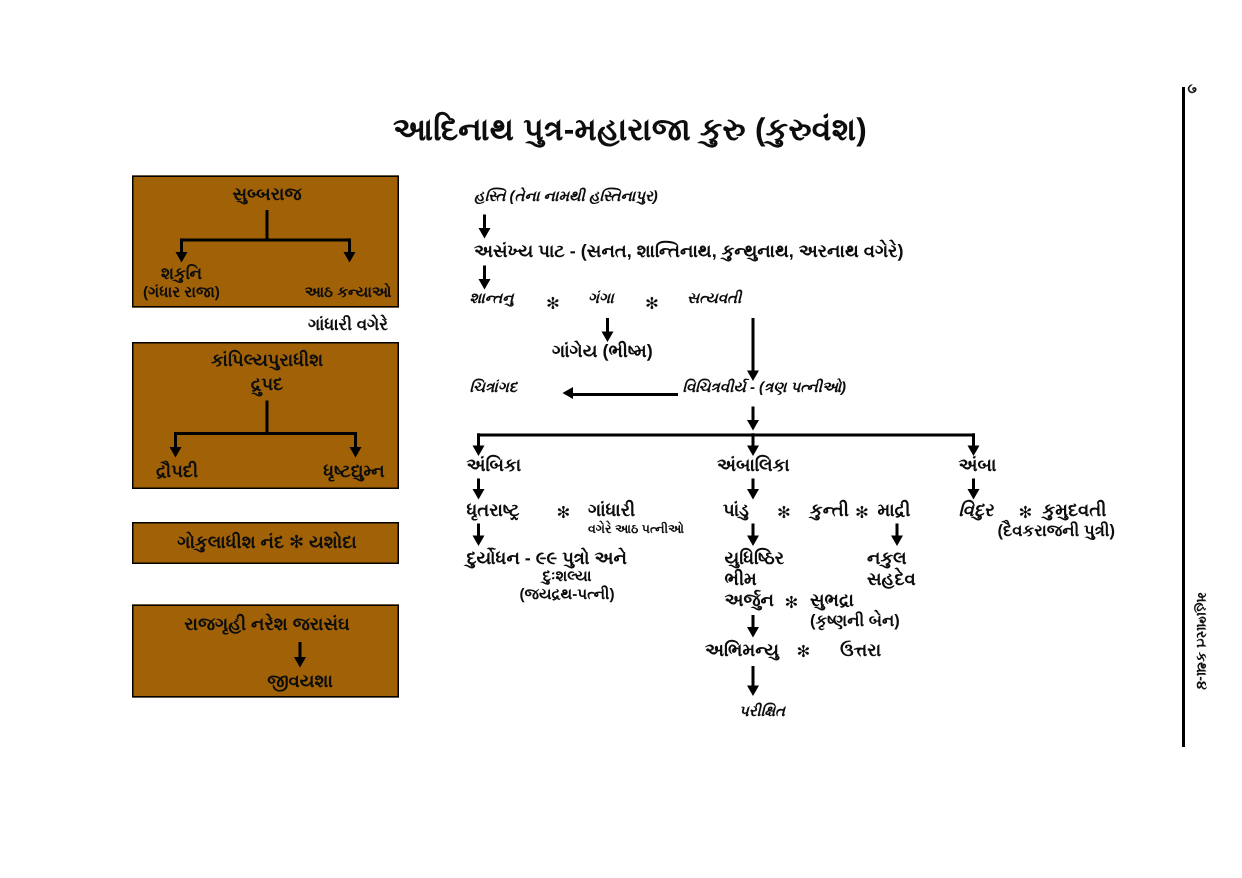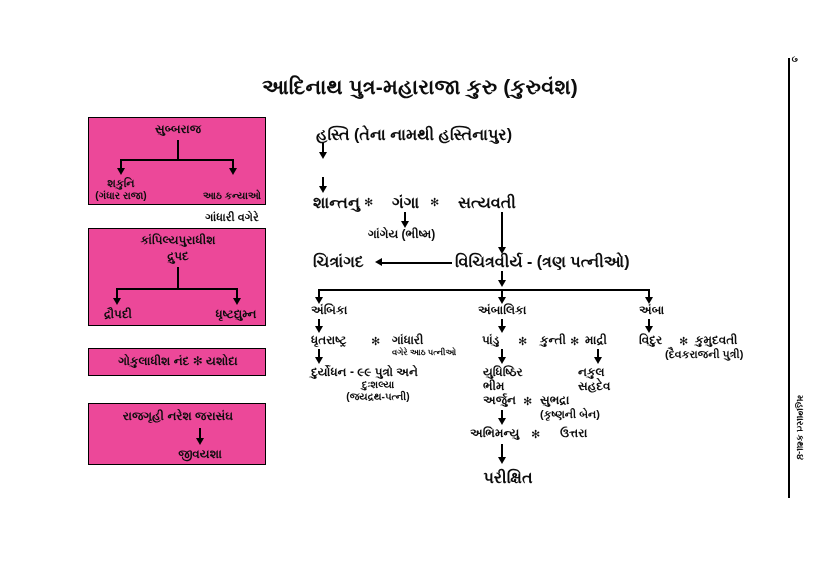--- a/index.html
+++ b/index.html
@@ -27,33 +27,33 @@
     line-height: 1.05;
     color: #0d0d0d;
     font-weight: 700;
   }
   .title {
     font-size: 21px;
     font-weight: 700;
     letter-spacing: 0.2px;
     text-align: center;
   }
-  .s14 { font-size: 16px; }
+  .s14 { font-size: 10px; font-style: italic; }
   .s13 { font-size: 12px; }
   .s12 { font-size: 11.2px; }
   .s11 { font-size: 10.2px; }
   .s10 { font-size: 11px; }
   .s9  { font-size: 8.4px; }
   .ctr { transform: translateX(-50%); }
 
   
   .box {
     position: absolute;
     border: 1.6px solid #000;
-    background: #ec4899;
+    background: #a16207;
     box-sizing: border-box;
   }
 
   
   .vline {
     position: absolute;
     background: #000;
     width: 2px;
   }
   .hline {
@@ -155,20 +155,21 @@
   </div>
 
   <div class="box" style="left:88px; top:348px; width:178px; height:28px;">
     <div class="t s13 ctr" style="left:89px; top:6px;">ગોકુલાધીશ નંદ ✻ યશોદા</div>
   </div>
 
   <div class="t s14" style="left:316px; top:127px;">હસ્તિ (તેના નામથી હસ્તિનાપુર)</div>
   <div class="vline" style="left:322px; top:143px; height:10px;"></div>
   <div class="arrow-down" style="left:318.5px; top:152px;"></div>
 
+  <div class="t s13" style="left:316px; top:161px;">અસંખ્ય પાટ - (સનત, શાન્તિનાથ, કુન્થુનાથ, અરનાથ વગેરે)</div>
   <div class="vline" style="left:322px; top:177px; height:10px;"></div>
   <div class="arrow-down" style="left:318.5px; top:186px;"></div>
 
   <div class="t s14" style="left:313px; top:195px;text-align:right;">શાન્તનુ</div>
   <div class="star" style="left:364px; top:196px;">✻</div>
   <div class="t s14" style="left:392px; top:195px;">ગંગા</div>
   <div class="star" style="left:430px; top:196px;">✻</div>
   <div class="t s14" style="left:458px; top:195px;">સત્યવતી</div>
 
   <div class="vline" style="left:404px; top:212px; height:10px;"></div>
@@ -240,18 +241,18 @@
   <div class="t s13" style="left:548px; top:427px;margin-left:12px;">ઉત્તરા</div>
 
   <div class="vline" style="left:501px; top:444px; height:14px;"></div>
   <div class="arrow-down" style="left:497.5px; top:457px;"></div>
   <div class="t s14 ctr" style="left:508px; top:470px;">પરીક્ષિત</div>
 
   <div class="t s13" style="left:639px; top:304px;">અંબા</div>
   <div class="vline" style="left:648px; top:319px; height:8px;"></div>
   <div class="arrow-down" style="left:644.5px; top:326px;"></div>
 
-  <div class="t s13" style="left:639px; top:334px;">વિદુર</div>
+  <div class="t s13" style="left:639px; top:334px;font-style:italic;">વિદુર</div>
   <div class="star" style="left:679px; top:335px;">✻</div>
   <div class="t s13" style="left:695px; top:334px;">કુમુદવતી</div>
   <div class="t s10" style="left:665px; top:349px;">(દૈવકરાજની પુત્રી)</div>
 
 </div>
 
 </body></html>

